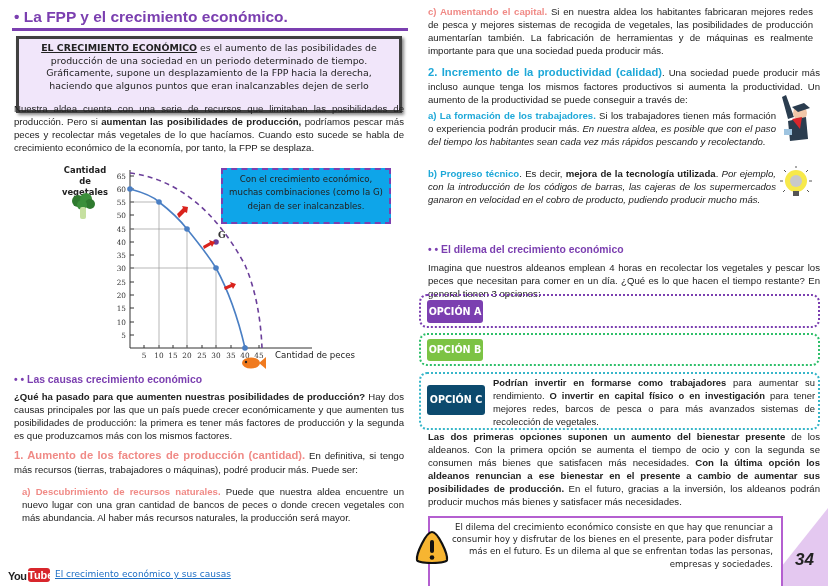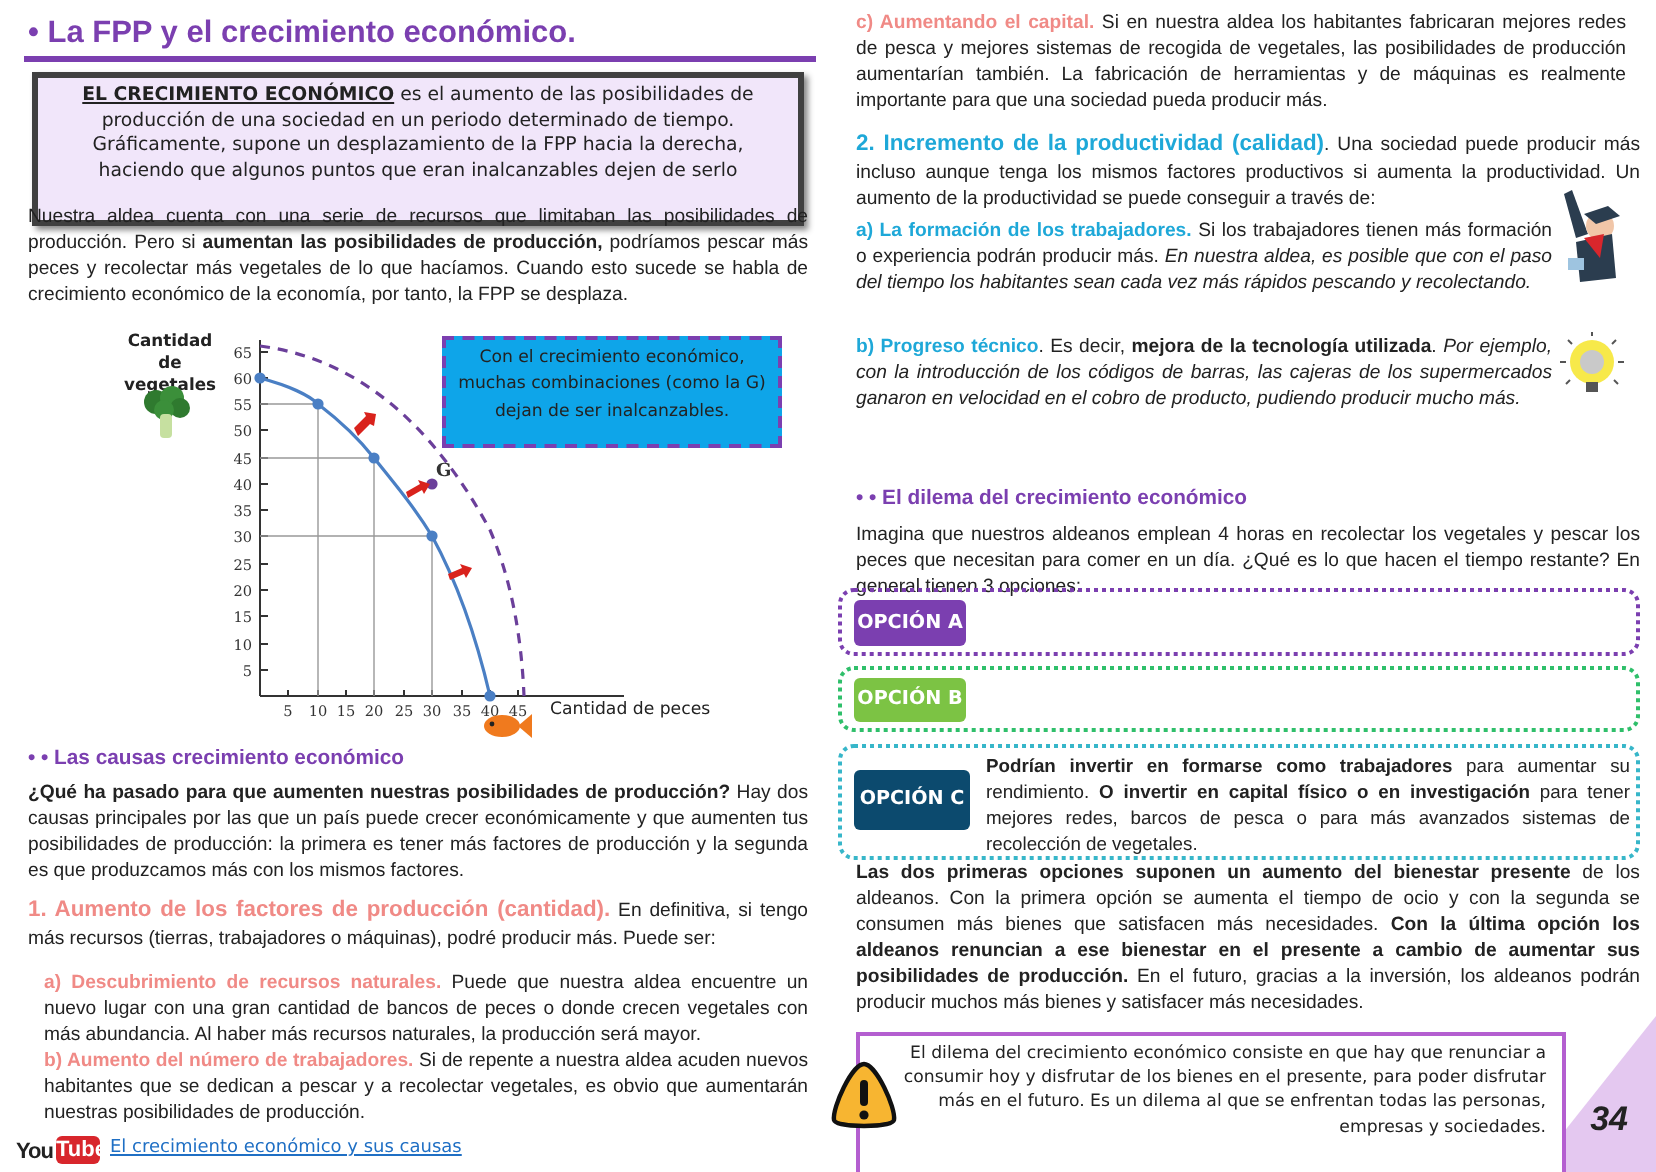--- a/index.html
+++ b/index.html
@@ -202,21 +202,20 @@
 
 <div class="abs subhead sh1">• • Las causas crecimiento económico</div>
 <div class="abs p2 just">
   <span class="b">¿Qué ha pasado para que aumenten nuestras posibilidades de producción?</span><span> Hay dos causas principales por las que un país puede crecer económicamente y que aumenten tus posibilidades de producción: la primera es tener más factores de producción y la segunda es que produzcamos más con los mismos factores.</span>
 </div>
 <div class="abs p3 just">
   <span class="h-num1">1. Aumento de los factores de producción (cantidad).</span><span> En definitiva, si tengo más recursos (tierras, trabajadores o máquinas), podré producir más. Puede ser:</span>
 </div>
 <div class="abs p4 just">
   <div><span class="salmon">a) Descubrimiento de recursos naturales.</span><span> Puede que nuestra aldea encuentre un nuevo lugar con una gran cantidad de bancos de peces o donde crecen vegetales con más abundancia. Al haber más recursos naturales, la producción será mayor.</span></div>
-  <div><span class="salmon">b) Aumento del número de trabajadores.</span><span> Si de repente a nuestra aldea acuden nuevos habitantes que se dedican a pescar y a recolectar vegetales, es obvio que aumentarán nuestras posibilidades de producción.</span></div>
 </div>
 
 <div class="abs yt">
   <span class="yt-you">You</span>
   <span class="yt-tube">Tube</span>
 </div>
 <a class="abs yt-link">El crecimiento económico y sus causas</a>
 
 <div class="abs r1 just">
   <span class="salmon">c) Aumentando el capital.</span><span> Si en nuestra aldea los habitantes fabricaran mejores redes de pesca y mejores sistemas de recogida de vegetales, las posibilidades de producción aumentarían también. La fabricación de herramientas y de máquinas es realmente importante para que una sociedad pueda producir más.</span>

